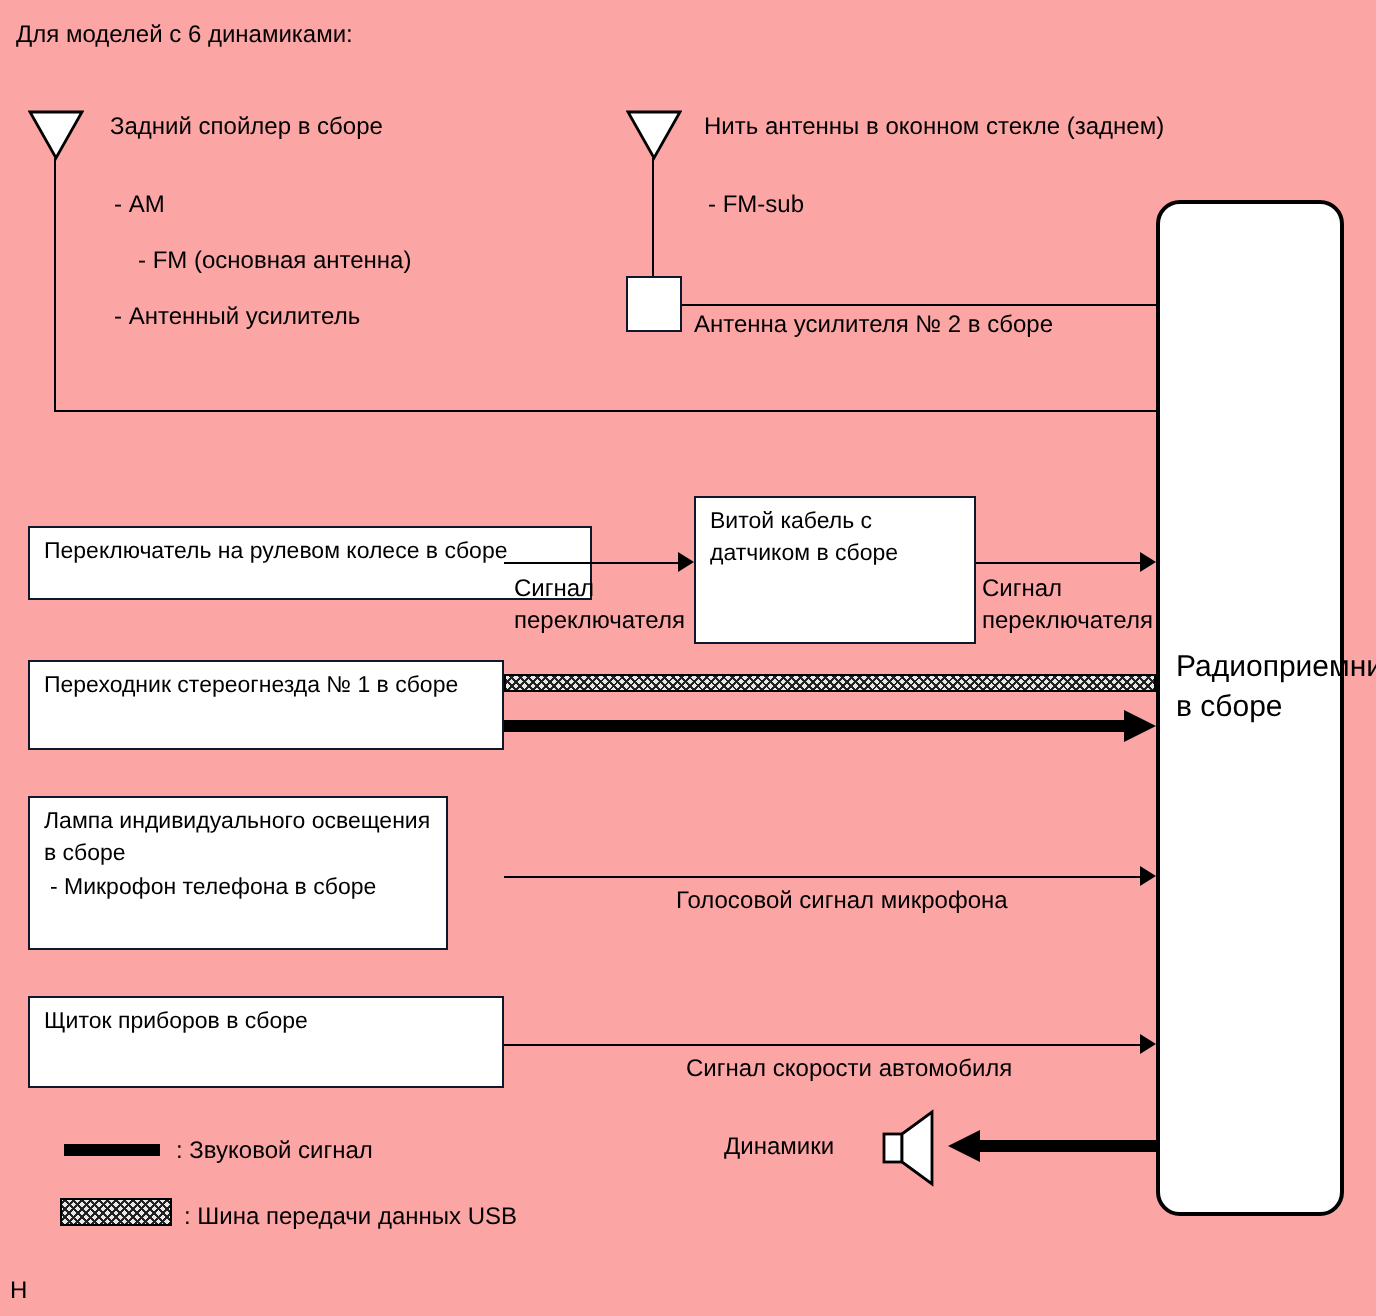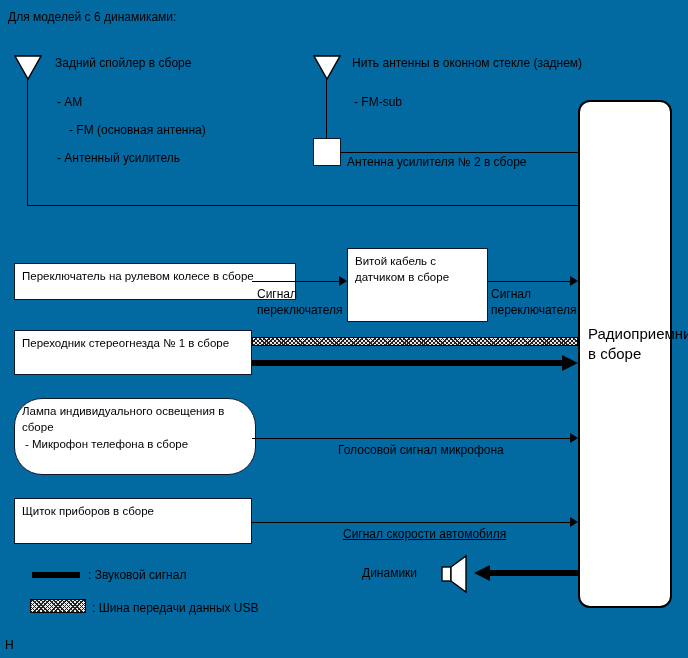--- a/index.html
+++ b/index.html
@@ -1,17 +1,17 @@
 <!DOCTYPE html>
 <html><head>
 <meta charset="utf-8">
 <style>
   html,body{margin:0;padding:0;background:#fff;}
   #canvas{
-    position:relative;width:688px;height:658px;background:#0369a1;
+    position:relative;width:688px;height:658px;background:#fca5a5;
     font-family:"Liberation Sans","DejaVu Sans",sans-serif;
     font-size:12px;color:#000;overflow:hidden;
   }
   .abs{position:absolute;}
   .box{
     position:absolute;border:1px solid #0f172a;background:#fff;
     font-size:11.5px;line-height:1.35;box-sizing:border-box;padding:5px 7px;
   }
   .line-h{position:absolute;height:1px;background:#000;}
   .line-v{position:absolute;width:1px;background:#000;}
@@ -81,32 +81,32 @@
   <div class="box" style="left:347px;top:248px;width:141px;height:74px;">Витой кабель с датчиком в сборе</div>
   <div class="line-h" style="left:488px;top:281px;width:82px;"></div>
   <div class="arrow-r" style="left:570px;top:276px;"></div>
   <div class="lbl-wrap" style="left:491px;top:287px;width:92px;">Сигнал переключателя</div>
 
   <div class="box" style="left:14px;top:330px;width:238px;height:45px;">Переходник стереогнезда № 1 в сборе</div>
   <div class="hatch" style="left:252px;top:337px;width:326px;height:9px;"></div>
   <div class="thick-bar" style="left:252px;top:360px;width:311px;"></div>
   <div class="arrow-r-big" style="left:562px;top:355px;"></div>
 
-  <div class="box" style="left:14px;top:398px;width:242px;height:77px;border-radius:28px;">
+  <div class="box" style="left:14px;top:398px;width:210px;height:77px;">
     <span>Лампа индивидуального освещения в сборе</span>
     <div style="position:absolute;left:10px;top:38px;">- Микрофон телефона в сборе</div>
   </div>
   <div class="line-h" style="left:252px;top:438px;width:318px;"></div>
   <div class="arrow-r" style="left:570px;top:433px;"></div>
   <div class="lbl" style="left:338px;top:443px;">Голосовой сигнал микрофона</div>
 
   <div class="box" style="left:14px;top:498px;width:238px;height:46px;">Щиток приборов в сборе</div>
   <div class="line-h" style="left:252px;top:522px;width:318px;"></div>
   <div class="arrow-r" style="left:570px;top:517px;"></div>
-  <div class="lbl" style="left:343px;top:527px;text-decoration:underline;">Сигнал скорости автомобиля</div>
+  <div class="lbl" style="left:343px;top:527px;">Сигнал скорости автомобиля</div>
 
   <div class="lbl" style="left:362px;top:566px;">Динамики</div>
   <div class="abs" style="left:440px;top:553px;">
     <svg width="34" height="42" viewBox="0 0 34 42">
       <rect x="2" y="14" width="9" height="14" fill="#fff" stroke="#000" stroke-width="1.4"></rect>
       <path d="M11,14 L26,3 L26,39 L11,28 Z" fill="#fff" stroke="#000" stroke-width="1.4"></path>
     </svg>
   </div>
   <div class="arrow-l-big" style="left:474px;top:565px;"></div>
   <div class="thick-bar" style="left:490px;top:570px;width:88px;"></div>

